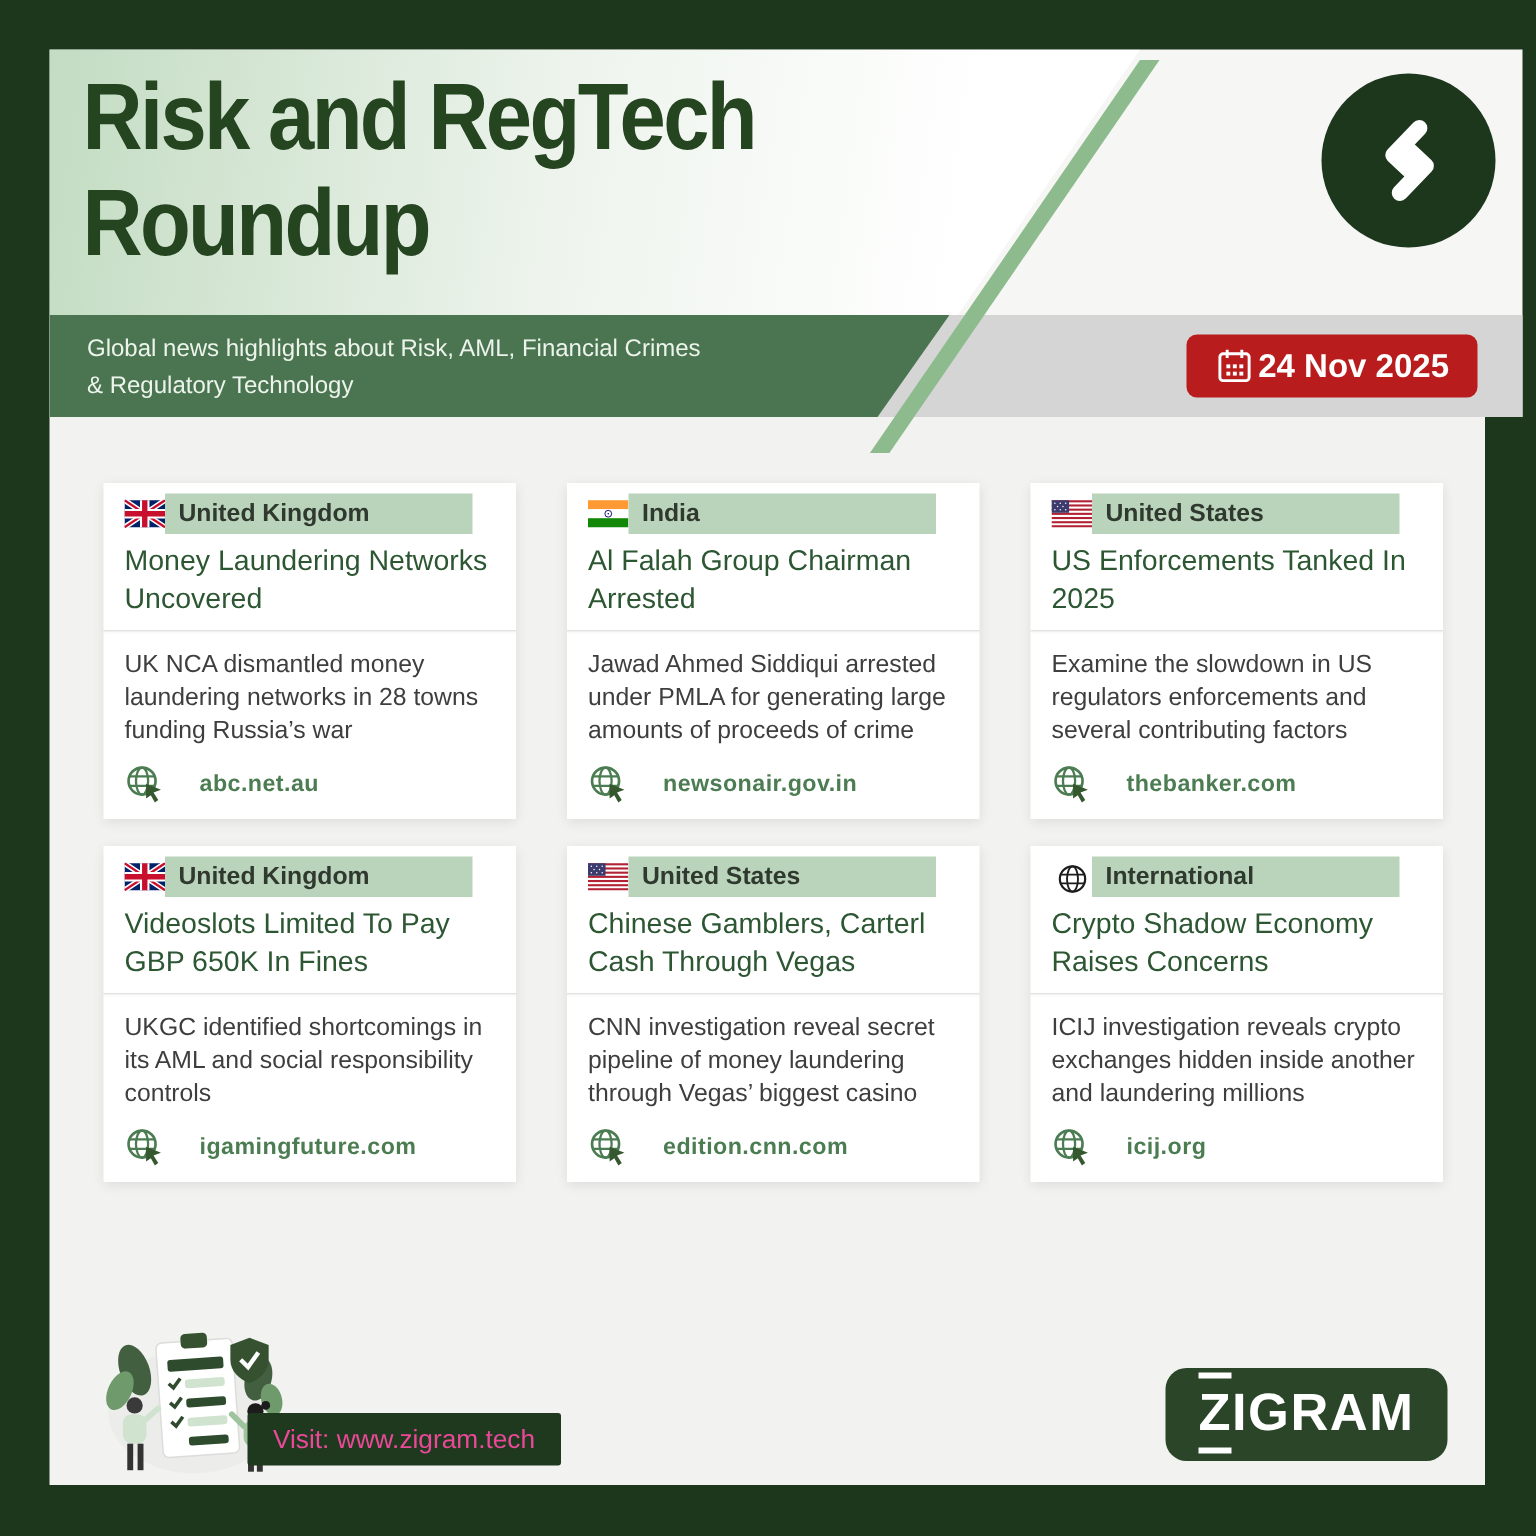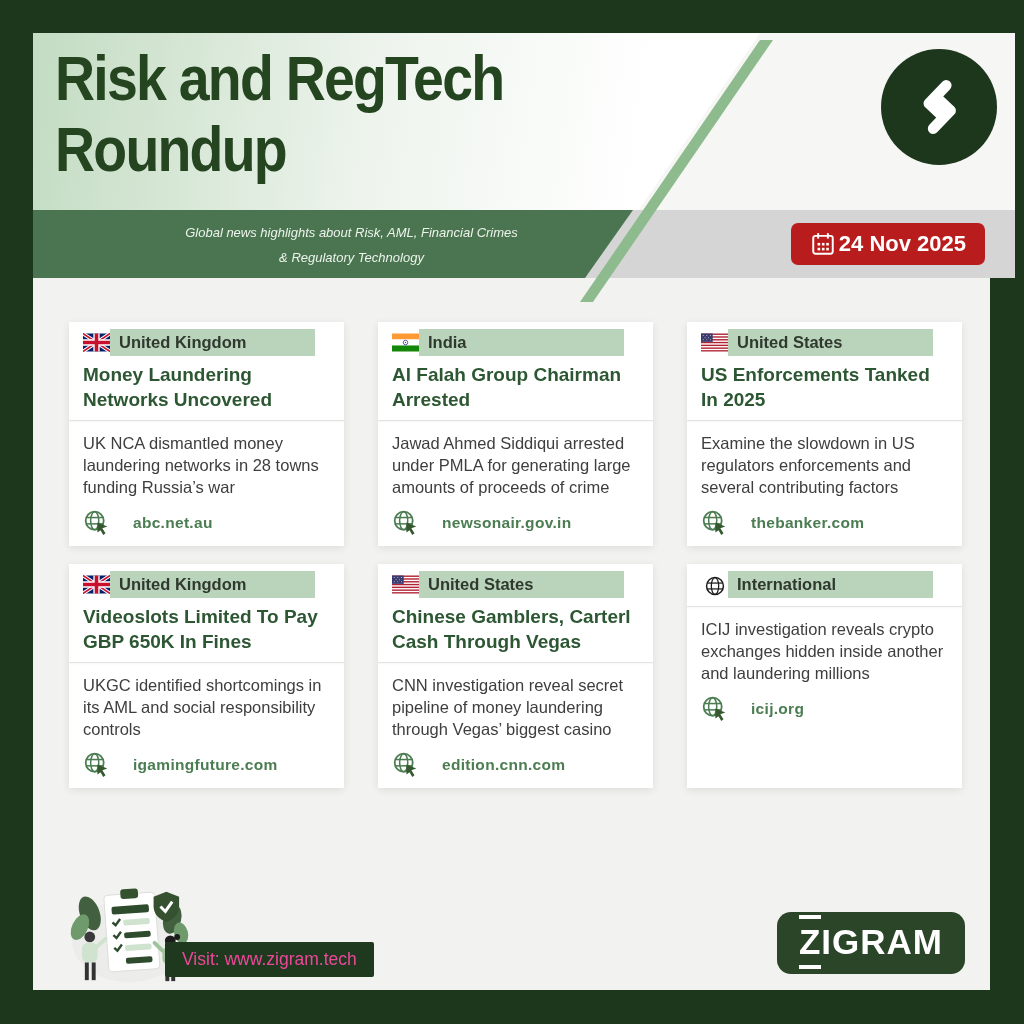--- a/index.html
+++ b/index.html
@@ -15,37 +15,37 @@
     clip-path:polygon(0 0,727px 0,559px 100%,0 100%); }
   .diag-stripe { position:absolute; left:727px; top:7px; width:13px; height:262px;
     background:#8ebb8e; transform:skewX(-34.5deg); transform-origin:0 0; z-index:4; }
   .title { position:absolute; left:22px; top:10px; z-index:3; color:#254420;
     font-size:63px; line-height:71px; font-weight:900; letter-spacing:-2px;
     transform:scaleX(0.88); transform-origin:left top; white-space:nowrap; }
   .logo-circle { position:absolute; right:18px; top:16px; width:116px; height:116px;
     border-radius:50%; background:#1d371d; z-index:3; display:flex; align-items:center; justify-content:center; }
   .banner { position:absolute; left:0; top:177px; width:612px; height:68px; background:#4b7450;
     clip-path:polygon(0 0,600px 0,552px 100%,0 100%); z-index:2;
-    color:#ecf4ec; font-style:italic; font-size:13px; line-height:25px; padding:10px 0 0 25px;text-align:center; }
+    color:#ecf4ec; font-size:16px; line-height:25px; padding:10px 0 0 25px; }
   .date-strip { position:absolute; left:480px; right:0; top:177px; height:68px; background:#d5d5d5; z-index:1; }
   .date-badge { position:absolute; right:30px; top:13px; height:42px; background:#b91c1c;
     border-radius:7px; display:flex; align-items:center; gap:3px; padding:0 19px;
     color:#ffffff; font-weight:bold; font-size:22px; }
 
   
   .content { position:absolute; left:33px; top:278px; width:957px; height:712px; background:#f2f2f0; }
   .grid { display:grid; grid-template-columns:1fr 1fr 1fr; column-gap:34px; row-gap:18px;
     padding:44px 28px 0 36px; }
   .card { background:#ffffff; box-shadow:0 2px 8px rgba(0,0,0,0.09); padding:7px 14px 10px; }
   .tag-row { display:flex; align-items:center; height:27px; }
   .flag { width:27px; height:19px; display:flex; flex:0 0 27px; }
   .flag svg { width:27px; height:19px; display:block; }
   .pill { width:205px; height:27px; background:#b9d4ba; color:#30392f; font-weight:bold;
     font-size:16.5px; display:flex; align-items:center; padding-left:9px; }
-  .headline { margin-top:6px; font-size:19px; line-height:25px; font-weight:bold; color:#2d5733; }
+  .headline { margin-top:6px; font-size:19px; line-height:25px; font-weight:normal; color:#2d5733; }
   .divider { margin:8px -14px 0; border-bottom:1px solid #e3e3e1; box-shadow:0 1px 2px rgba(0,0,0,0.05); }
   .summary { margin-top:11px; font-size:16.5px; line-height:22px; color:#3e3e3e; }
   .source { margin-top:11px; display:flex; align-items:center; gap:23px; cursor:pointer; }
   .source svg { width:27px; height:27px; display:block; }
   .source-url { font-size:15.5px; font-weight:bold; color:#4c7d52; letter-spacing:0.3px; }
 
   
   .footer { position:absolute; left:33px; top:872px; width:957px; height:118px; }
   .illus { position:absolute; left:18px; top:8px; width:160px; height:108px; }
   .visit-badge { position:absolute; left:132px; top:70px; background:#1e391d; color:#ec4899;
@@ -281,20 +281,21 @@
           <span class="flag">
             <svg viewBox="0 0 30 30" style="width:22px;height:22px;margin:auto;">
               <circle cx="15" cy="15" r="11.5" fill="none" stroke="#1c1c1c" stroke-width="2"></circle>
               <ellipse cx="15" cy="15" rx="5" ry="11.5" fill="none" stroke="#1c1c1c" stroke-width="1.7"></ellipse>
               <line x1="4" y1="11" x2="26" y2="11" stroke="#1c1c1c" stroke-width="1.7"></line>
               <line x1="4" y1="19" x2="26" y2="19" stroke="#1c1c1c" stroke-width="1.7"></line>
             </svg>
           </span>
           <span class="pill">International</span>
         </div>
+        <h3 class="headline">Crypto Shadow Economy Raises Concerns</h3>
         <div class="divider"></div>
         <p class="summary">ICIJ investigation reveals crypto exchanges hidden inside another and laundering millions</p>
         <div class="source">
           <svg viewBox="0 0 30 30">
             <circle cx="13" cy="13" r="10" fill="none" stroke="#4c7d52" stroke-width="2"></circle>
             <ellipse cx="13" cy="13" rx="4.5" ry="10" fill="none" stroke="#4c7d52" stroke-width="1.7"></ellipse>
             <line x1="3.5" y1="9.5" x2="22.5" y2="9.5" stroke="#4c7d52" stroke-width="1.7"></line>
             <line x1="3.5" y1="16.5" x2="22.5" y2="16.5" stroke="#4c7d52" stroke-width="1.7"></line>
             <path d="M16 15 L27 19.5 L21.5 21.5 L25 27 L22.5 28.8 L19.5 23.5 L16 26 Z" fill="#35582f"></path>
           </svg>

